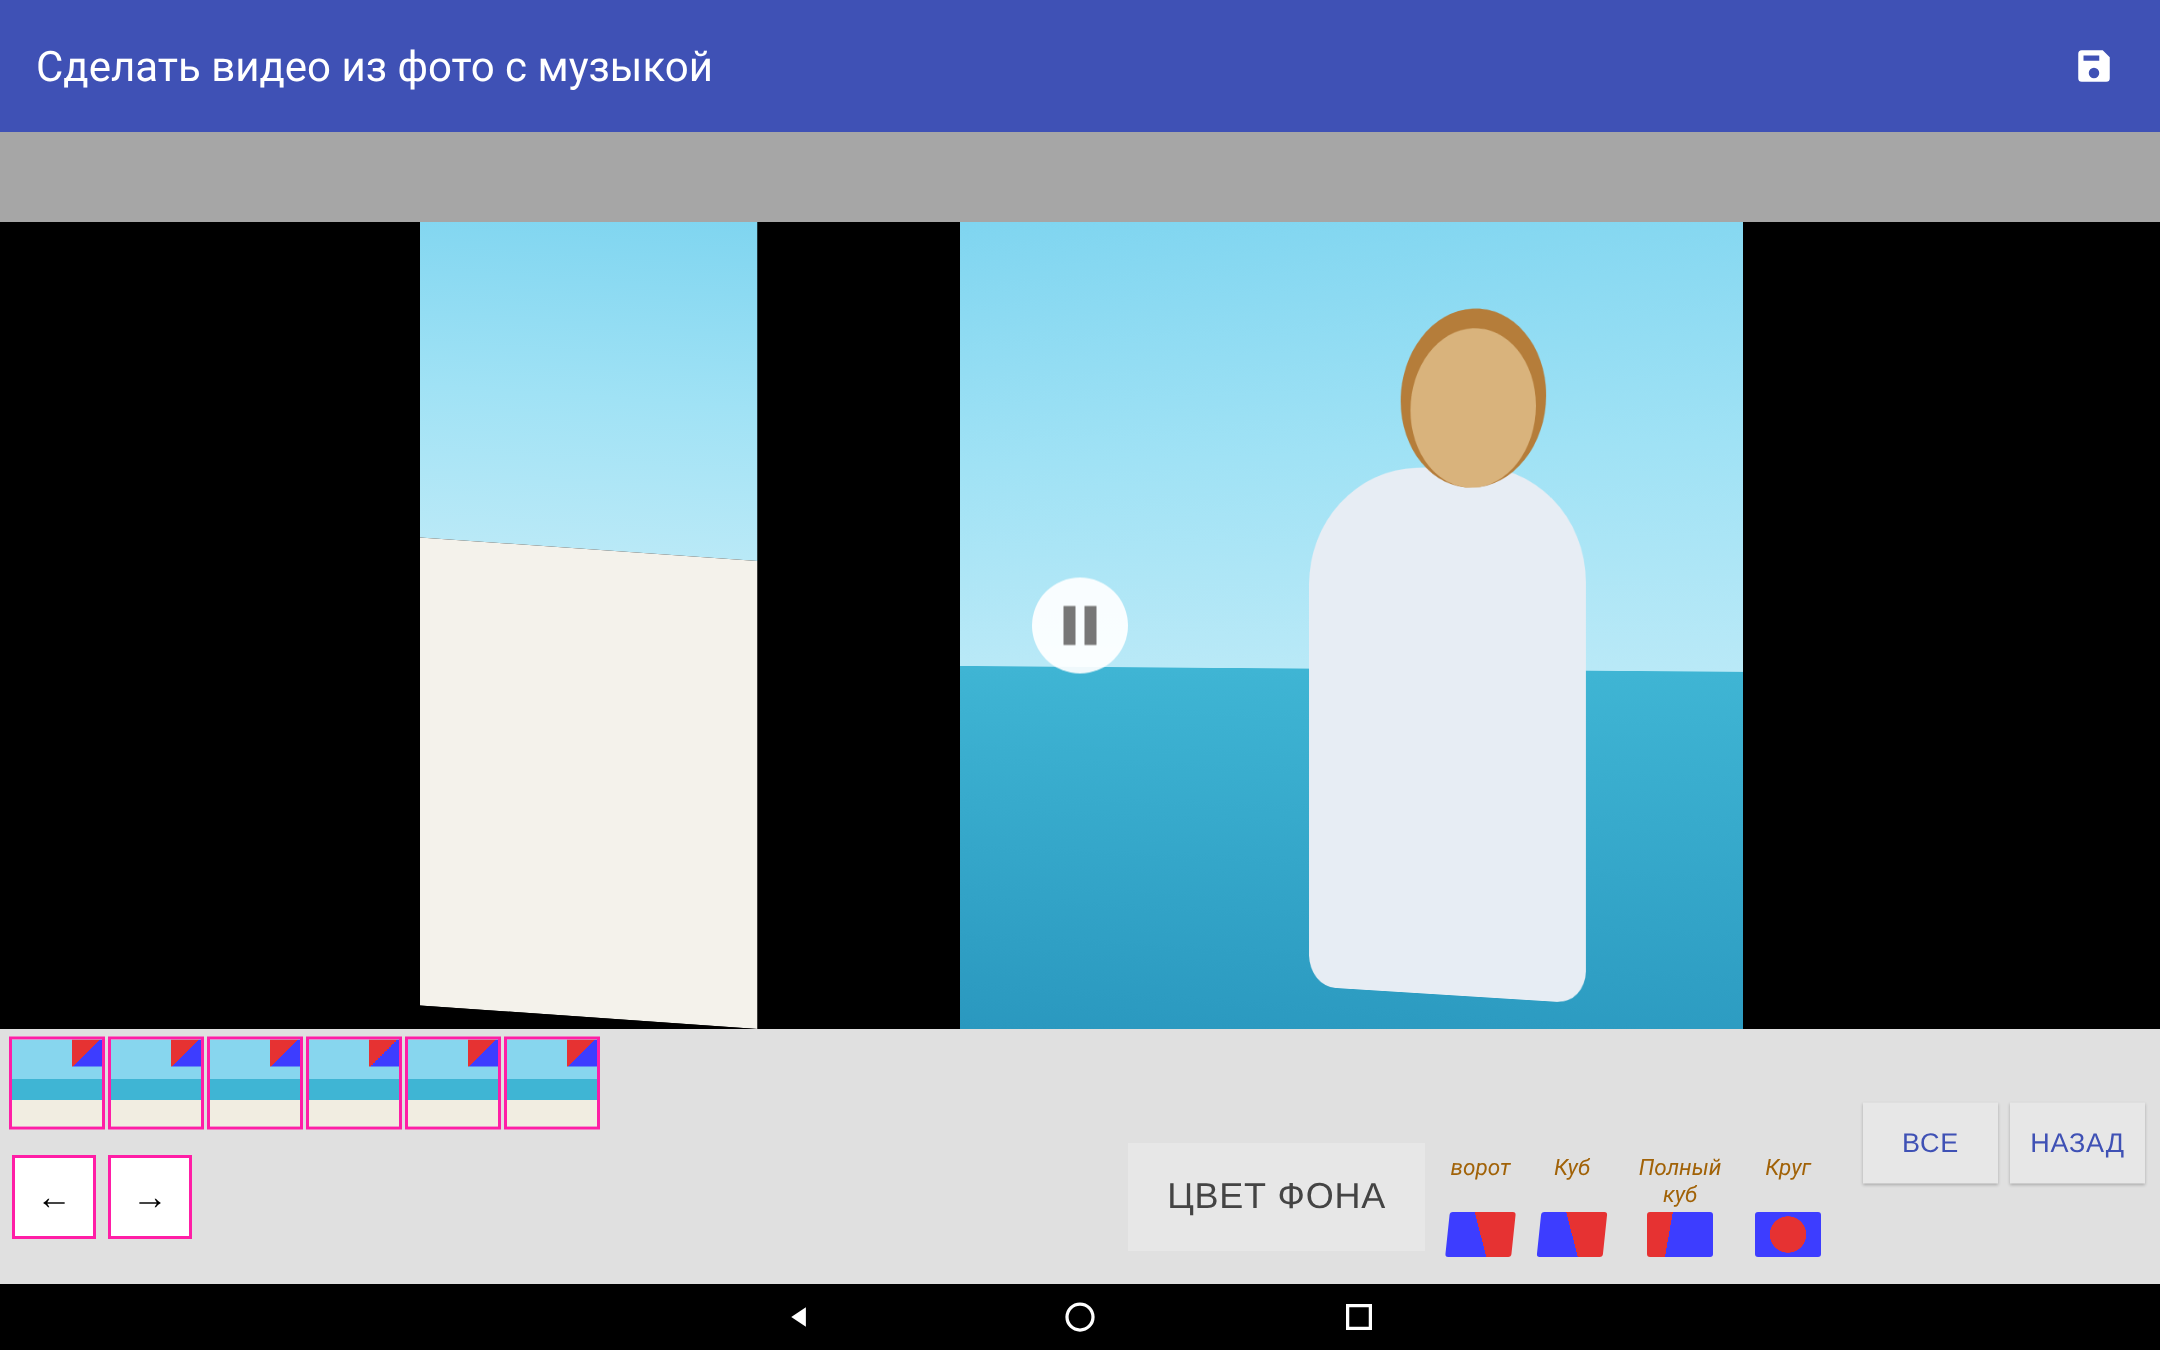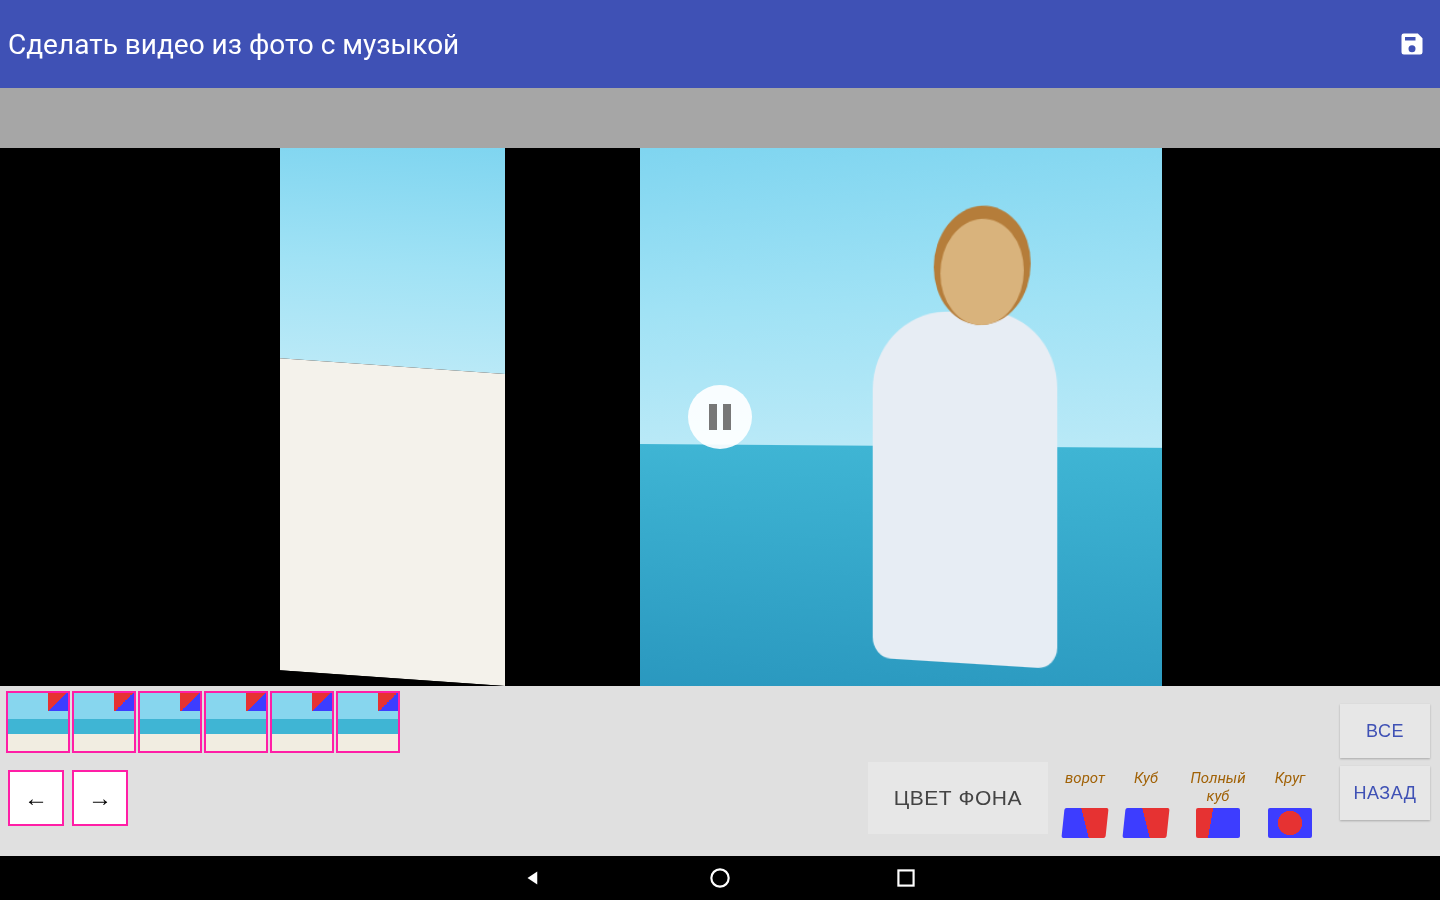--- a/index.html
+++ b/index.html
@@ -2,21 +2,21 @@
 <html><head>
 <meta charset="utf-8">
 <style>
   * { margin:0; padding:0; box-sizing:border-box; }
   html, body { width:1440px; height:900px; overflow:hidden; font-family:Roboto, Arial, sans-serif; }
   body { background:#a6a6a6; display:flex; flex-direction:column; }
 
   
   .appbar {
     height:88px; background:#3f51b5; display:flex; align-items:center;
-    padding:0 8px; color:#fff; justify-content:space-between;
+    padding:0 24px; color:#fff; justify-content:space-between;
     box-shadow:0 2px 4px rgba(0,0,0,.25); flex-shrink:0;
   }
   .appbar h1 { font-size:28px; font-weight:400; }
   .save-btn { width:40px;height:40px;display:flex;align-items:center;justify-content:center;cursor:pointer; }
 
   
   .preview-wrap { flex:1; position:relative; background:#a6a6a6; display:flex; flex-direction:column; }
   .gray-pad { height:60px; background:#a6a6a6; }
   .stage { flex:1; background:#000; position:relative; perspective:1200px; overflow:hidden; }
 
@@ -53,42 +53,42 @@
   .thumb .corner{ position:absolute; top:0; right:0; width:20px; height:18px;
     background:linear-gradient(135deg,#e63232 0 50%,#3d3dff 50% 100%); }
 
   .row-controls { flex:1; display:flex; align-items:center; }
   .arrow-box { width:56px; height:56px; border:2px solid #ff1ea6; background:#fff;
     display:flex;align-items:center;justify-content:center; margin-left:8px; font-size:24px; cursor:pointer; }
 
   .spacer { flex:1; }
 
   .bgcolor-btn { height:72px; padding:0 26px; background:#e7e7e7; border:none;
-    font-size:21px; color:#444; letter-spacing:.5px; cursor:pointer; margin-right:12px; }
+    font-size:24px; color:#444; letter-spacing:.5px; cursor:pointer; margin-right:12px; }
 
   .effects { display:flex; align-items:flex-start; height:80px; }
   .effect { width:72px; height:80px; display:flex; flex-direction:column; align-items:center;
     justify-content:flex-end; font-size:15px; color:#a16207; cursor:pointer;font-style:italic; }
   .effect.partial { width:50px; }
   .effect .lbl { height:20px; line-height:20px; white-space:nowrap; }
   .effect .lbl2 { height:16px; line-height:16px; font-size:15px; }
   .effect .ic { width:44px; height:30px; margin-top:4px;
     background:linear-gradient(120deg,#e63232 0 50%,#3d3dff 50% 100%); border-radius:2px; }
   .effect.sel .ic { outline:2px solid #ff1ea6; outline-offset:0; }
   .effect .ic.blinds{background:repeating-linear-gradient(90deg,#3d3dff 0 6px,#e63232 6px 12px);}
   .effect .ic.circle{background:radial-gradient(circle at 50% 50%,#e63232 0 45%,#3d3dff 46% 100%);}
   .effect .ic.mosaic{background:
     repeating-conic-gradient(#e63232 0 25%,#3d3dff 0 50%) 0 0/16px 16px;}
   .effect .ic.strips{background:
     linear-gradient(#3d3dff,#3d3dff),linear-gradient(#e63232,#e63232);
     background-size:100% 55%,100% 45%;background-position:0 0,0 100%;background-repeat:no-repeat;}
   .effect .ic.gallery{background:linear-gradient(100deg,#e63232 0 35%,#3d3dff 35% 100%);}
   .effect .ic.cube{background:linear-gradient(70deg,#3d3dff 0 50%,#e63232 50% 100%);transform:skewX(-6deg);}
 
-  .side-btns { display:flex; flex-direction:column; gap:8px; margin:0 10px 0 14px; }
+  .side-btns { display:flex; flex-direction:row; gap:8px; margin:0 10px 0 14px; }
   .side-btn { width:90px; height:54px; background:#e7e7e7; border:none; color:#3f51b5;
     font-size:18px; letter-spacing:.5px; box-shadow:0 1px 2px rgba(0,0,0,.25); cursor:pointer; }
 
   
   .navbar { height:44px; background:#000; display:flex; align-items:center; justify-content:center; gap:160px; flex-shrink:0; }
   .navbtn { width:26px;height:26px; display:flex;align-items:center;justify-content:center; }
   .navbtn svg{ stroke:#fff; fill:none; stroke-width:2; }
 </style>
 </head>
 <body>

